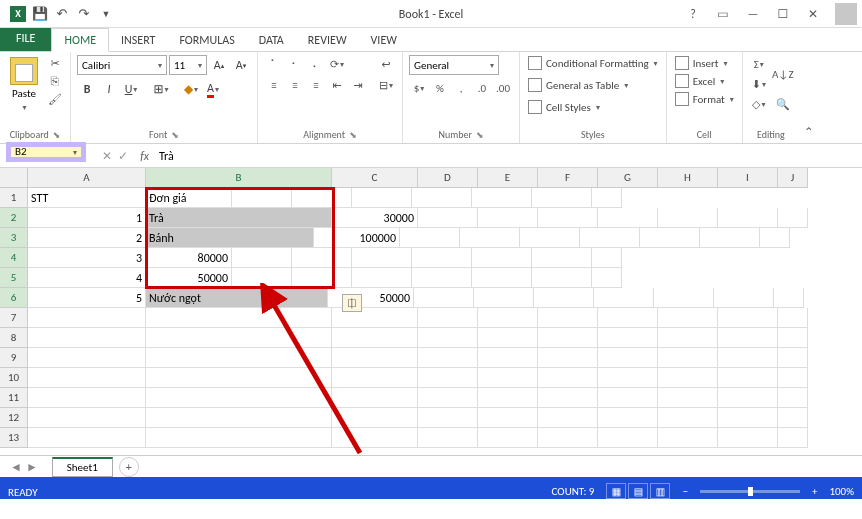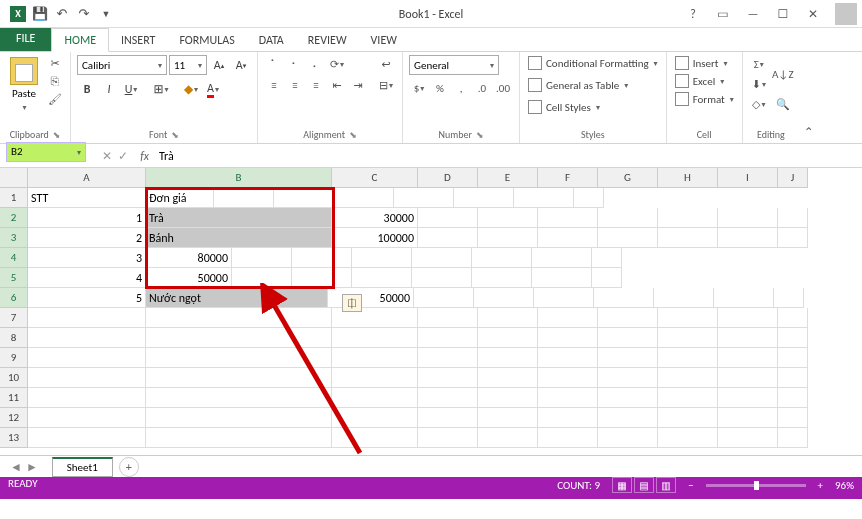--- a/index.html
+++ b/index.html
@@ -49,21 +49,21 @@
 .styles-item { display: flex; align-items: center; gap: 4px; font-size: 11px; color: #444; padding: 1px 2px; white-space: nowrap; }
 .ico-sq { width: 14px; height: 14px; border: 1px solid #888; display: inline-block; }
 
 .cells-col { display: flex; flex-direction: column; gap: 2px; align-items: flex-start; }
 .edit-col { display: flex; gap: 4px; }
 .edit-sub { display: flex; flex-direction: column; gap: 2px; }
 
 .collapse-ribbon { width: 20px; display: flex; align-items: flex-end; justify-content: center; padding-bottom: 4px; color: #666; }
 
 .formula-bar { height: 24px; border-bottom: 1px solid #d4d4d4; display: flex; align-items: center; }
-.name-box { width: 80px; height: 20px; border: 1px solid #c4b5fd; margin: 0 10px 8px 6px; padding: 0 4px; font-size: 11px; display: flex; align-items: center; justify-content: space-between; background: #bef264; }
+.name-box { width: 80px; height: 20px; border: 5px solid #c4b5fd; margin: 0 10px 8px 6px; padding: 0 4px; font-size: 11px; display: flex; align-items: center; justify-content: space-between; background: #fef9c3; }
 .fx-btns { display: flex; gap: 6px; color: #999; font-size: 12px; padding: 0 6px; }
 .fx-label { font-style: italic; font-size: 12px; color: #666; padding: 0 6px; }
 .formula-input { flex: 1; font-size: 12px; padding: 0 4px; }
 
 .grid-area { position: relative; height: 287px; overflow: hidden; background: #fff; }
 .col-headers { display: flex; height: 20px; position: sticky; top: 0; }
 .corner { width: 28px; height: 20px; background: #f0f0f0; border-right: 1px solid #ccc; border-bottom: 1px solid #ccc; }
 .col-h { height: 20px; background: #f0f0f0; border-right: 1px solid #ccc; border-bottom: 1px solid #ccc; text-align: center; font-size: 11px; color: #444; line-height: 20px; }
 .col-h.sel { background: #d4e8d4; color: #217346; }
 .row-h { width: 28px; height: 20px; background: #f0f0f0; border-right: 1px solid #ccc; border-bottom: 1px solid #ccc; text-align: center; font-size: 11px; color: #444; line-height: 20px; }
@@ -79,21 +79,21 @@
 .selection-box { position: absolute; border: 3px solid #cc0000; pointer-events: none; }
 .qa-icon { position: absolute; width: 20px; height: 18px; border: 1px solid #aaa; background: #fff6e0; font-size: 11px; display: flex; align-items: center; justify-content: center; }
 
 .arrow-svg { position: absolute; pointer-events: none; }
 
 .sheet-tabs { height: 22px; border-top: 1px solid #ccc; background: #fff; display: flex; align-items: center; }
 .sheet-nav { display: flex; gap: 4px; padding: 0 10px; color: #888; font-size: 12px; }
 .sheet-tab { padding: 2px 14px; border: 1px solid #aaa; border-top: 2px solid #217346; background: #fff; font-size: 11px; margin-left: 4px; }
 .sheet-add { width: 20px; height: 20px; border: 1px solid #ccc; border-radius: 50%; margin-left: 6px; display: flex; align-items: center; justify-content: center; font-size: 12px; color: #666; }
 
-.statusbar { height: 22px; background: #a21caf; color: #fff; display: flex; align-items: flex-start; font-size: 11px; padding: 0 8px; }
+.statusbar { height: 22px; background: #1d4ed8; color: #fff; display: flex; align-items: flex-end; font-size: 11px; padding: 0 8px; }
 .status-left { flex: 0 0 auto; }
 .status-right { margin-left: auto; display: flex; align-items: center; gap: 12px; }
 .view-btns { display: flex; gap: 2px; }
 .view-btn { width: 20px; height: 16px; border: 1px solid rgba(255,255,255,0.4); display: flex; align-items: center; justify-content: center; font-size: 10px; }
 .zoom-slider { width: 100px; height: 3px; background: rgba(255,255,255,0.4); position: relative; }
 .zoom-thumb { position: absolute; left: 48px; top: -3px; width: 5px; height: 9px; background: #fff; }
 </style>
 </head>
 <body>
 
@@ -349,21 +349,21 @@
         <div class="row-h">8</div>
         <div class="row-h">9</div>
         <div class="row-h">10</div>
         <div class="row-h">11</div>
         <div class="row-h">12</div>
         <div class="row-h">13</div>
       </div>
     <div class="cells" id="cells">
         <div class="grid-row">
           <div class="cell" style="width: 118px;">STT</div>
-          <div class="cell" style="width: 68px;">Đơn giá</div>
+          <div class="cell" style="width: 86px;">Đơn giá</div>
           <div class="cell" style="width: 60px;"></div>
           <div class="cell" style="width: 60px;"></div>
           <div class="cell" style="width: 60px;"></div>
           <div class="cell" style="width: 60px;"></div>
           <div class="cell" style="width: 60px;"></div>
           <div class="cell" style="width: 60px;"></div>
           <div class="cell" style="width: 30px;"></div>
         </div>
         <div class="grid-row">
           <div class="cell num" style="width: 118px;">1</div>
@@ -372,21 +372,21 @@
           <div class="cell" style="width: 60px;"></div>
           <div class="cell" style="width: 60px;"></div>
           <div class="cell" style="width: 60px;"></div>
           <div class="cell" style="width: 60px;"></div>
           <div class="cell" style="width: 60px;"></div>
           <div class="cell" style="width: 60px;"></div>
           <div class="cell" style="width: 30px;"></div>
         </div>
         <div class="grid-row">
           <div class="cell num" style="width: 118px;">2</div>
-          <div class="cell sel" style="width: 186px;">Bánh</div>
+          <div class="cell sel" style="width: 168px;">Bánh</div>
           <div class="cell num" style="width: 86px;">100000</div>
           <div class="cell" style="width: 60px;"></div>
           <div class="cell" style="width: 60px;"></div>
           <div class="cell" style="width: 60px;"></div>
           <div class="cell" style="width: 60px;"></div>
           <div class="cell" style="width: 60px;"></div>
           <div class="cell" style="width: 60px;"></div>
           <div class="cell" style="width: 30px;"></div>
         </div>
         <div class="grid-row">
@@ -537,15 +537,15 @@
     <div class="view-btns">
       <div class="view-btn">▦</div>
       <div class="view-btn">▤</div>
       <div class="view-btn">▥</div>
     </div>
     <span>−</span>
     <div class="zoom-slider">
         <div class="zoom-thumb"></div>
       </div>
     <span>+</span>
-    <div>96%</div>
+    <div>100%</div>
   </div>
 </div>
 
 </body></html>

